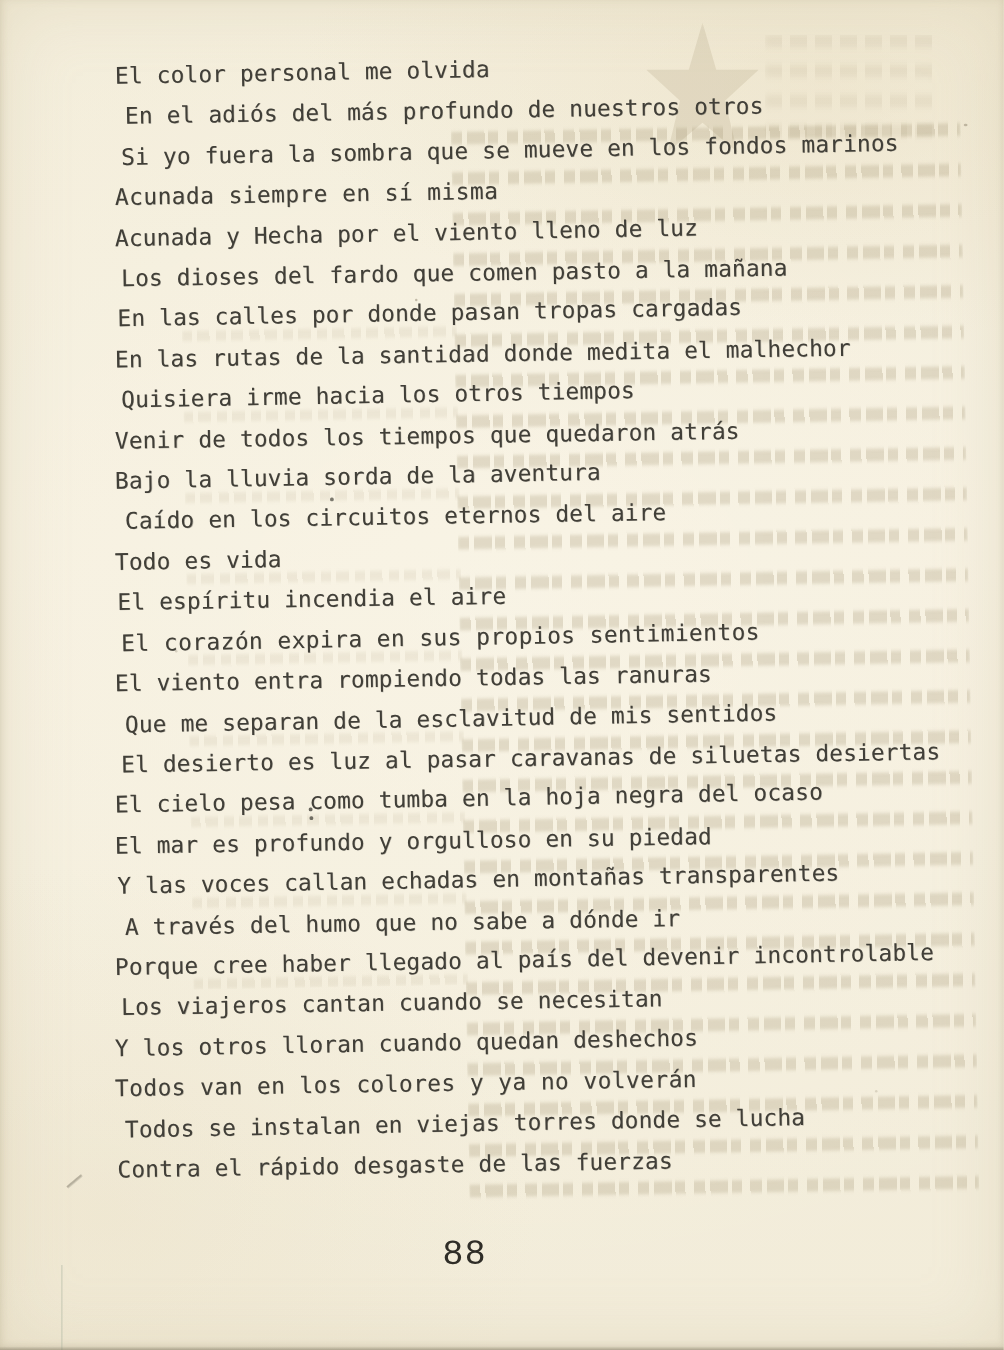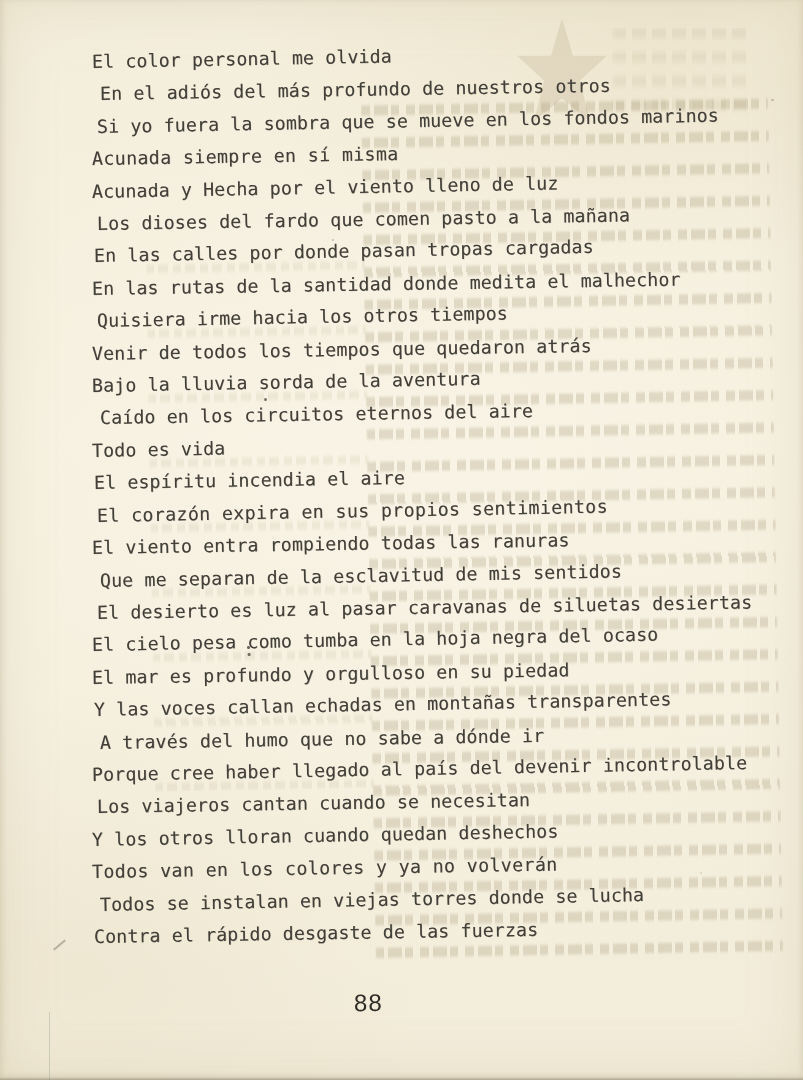--- a/index.html
+++ b/index.html
@@ -116,22 +116,22 @@
   .poem-line:nth-child(5n+2) { margin-left: 8px; }
   .poem-line:nth-child(7n)   { margin-left: 2px; }
   .poem-line:nth-child(1)    { margin-left: 0; }
   .poem-line:nth-child(11n+4){ letter-spacing: 0.35px; }
 
   
   .page-number {
     position: absolute;
     left: 354px;
     top: 989px;
-    font-family: Liberation Sans, sans-serif;
-    font-size: 24px;
+    font-family: Liberation Mono, monospace;
+    font-size: 28px;
     color: var(--page-number-ink);
     letter-spacing: 1px;
     transform: rotate(-0.6deg);
   }
 
   
   .artifact-colon {
     position: absolute; left: 247px; top: 646px;
     width: 2.5px; height: 2.5px; border-radius: 50%;
     background: rgba(70,68,60,0.8);

